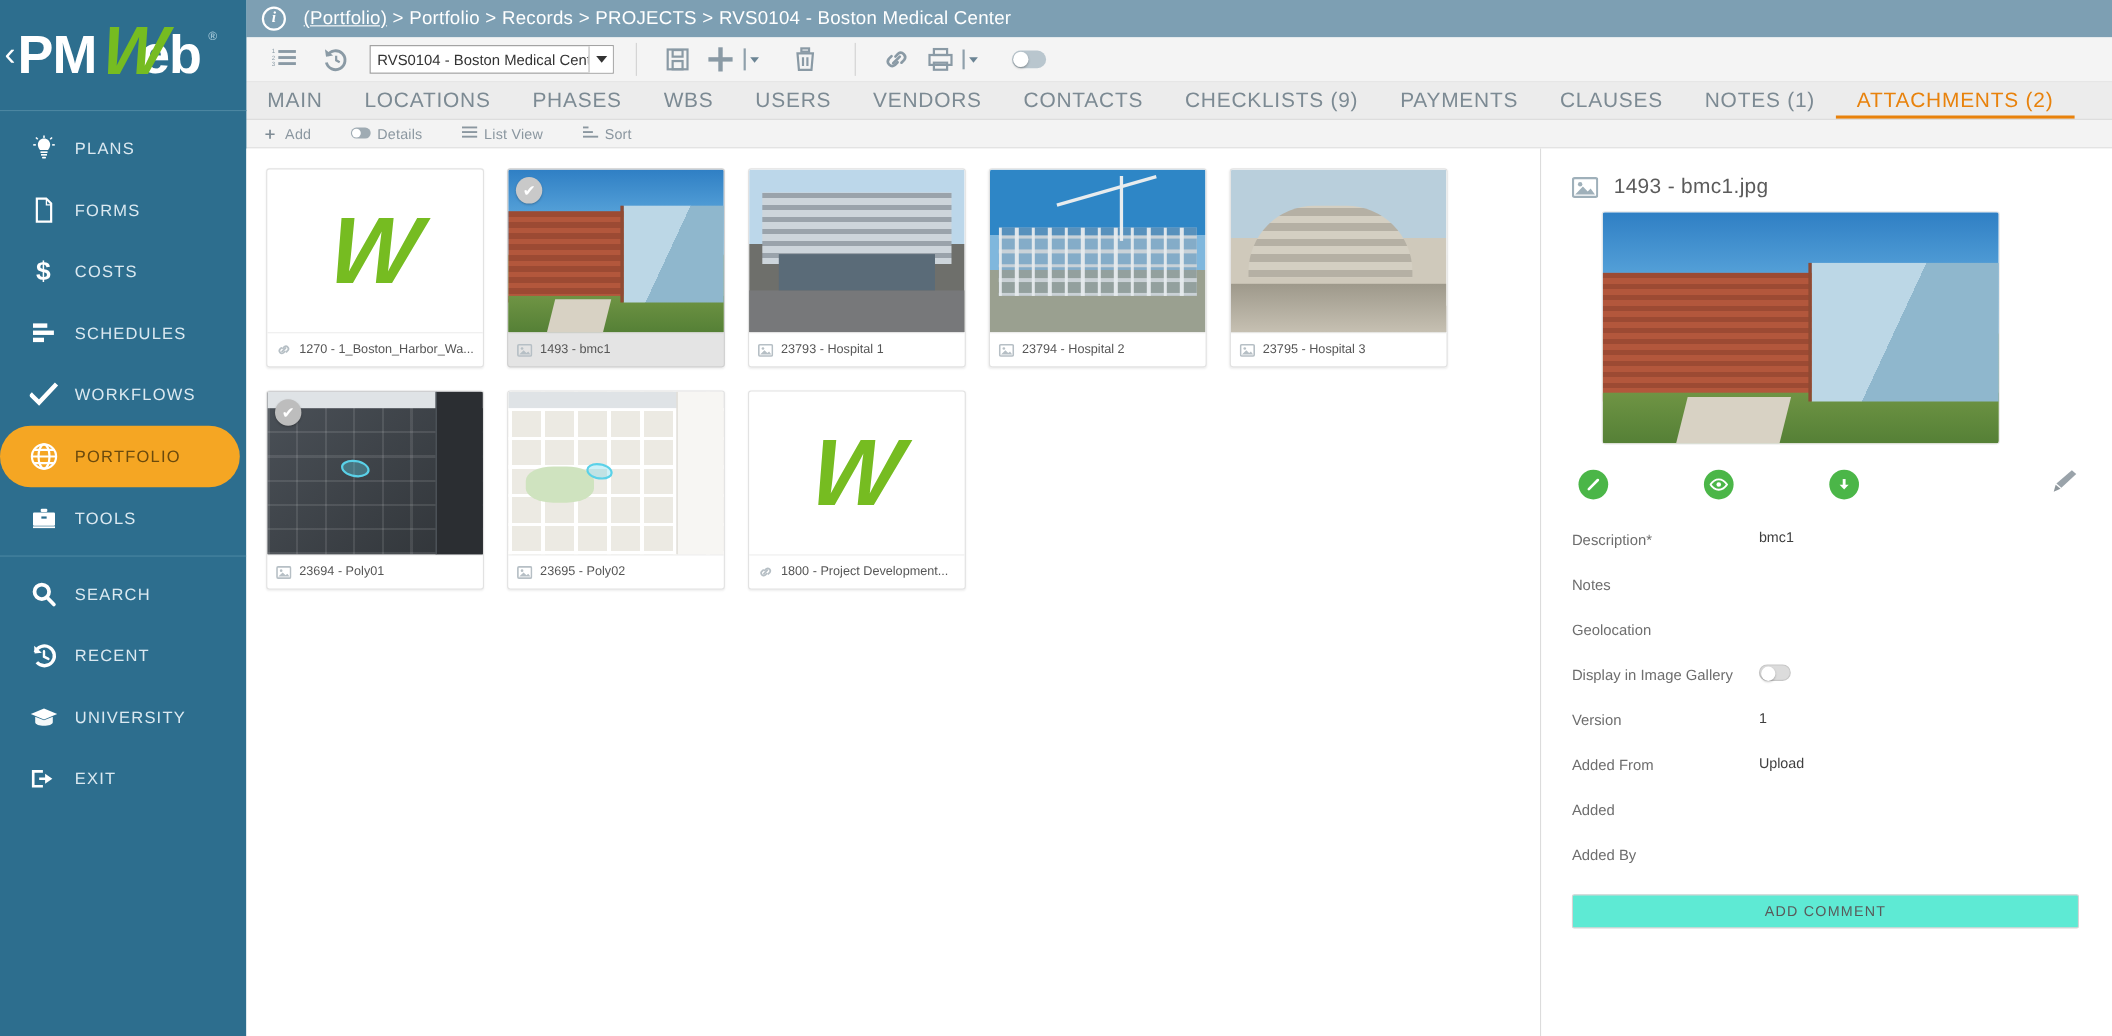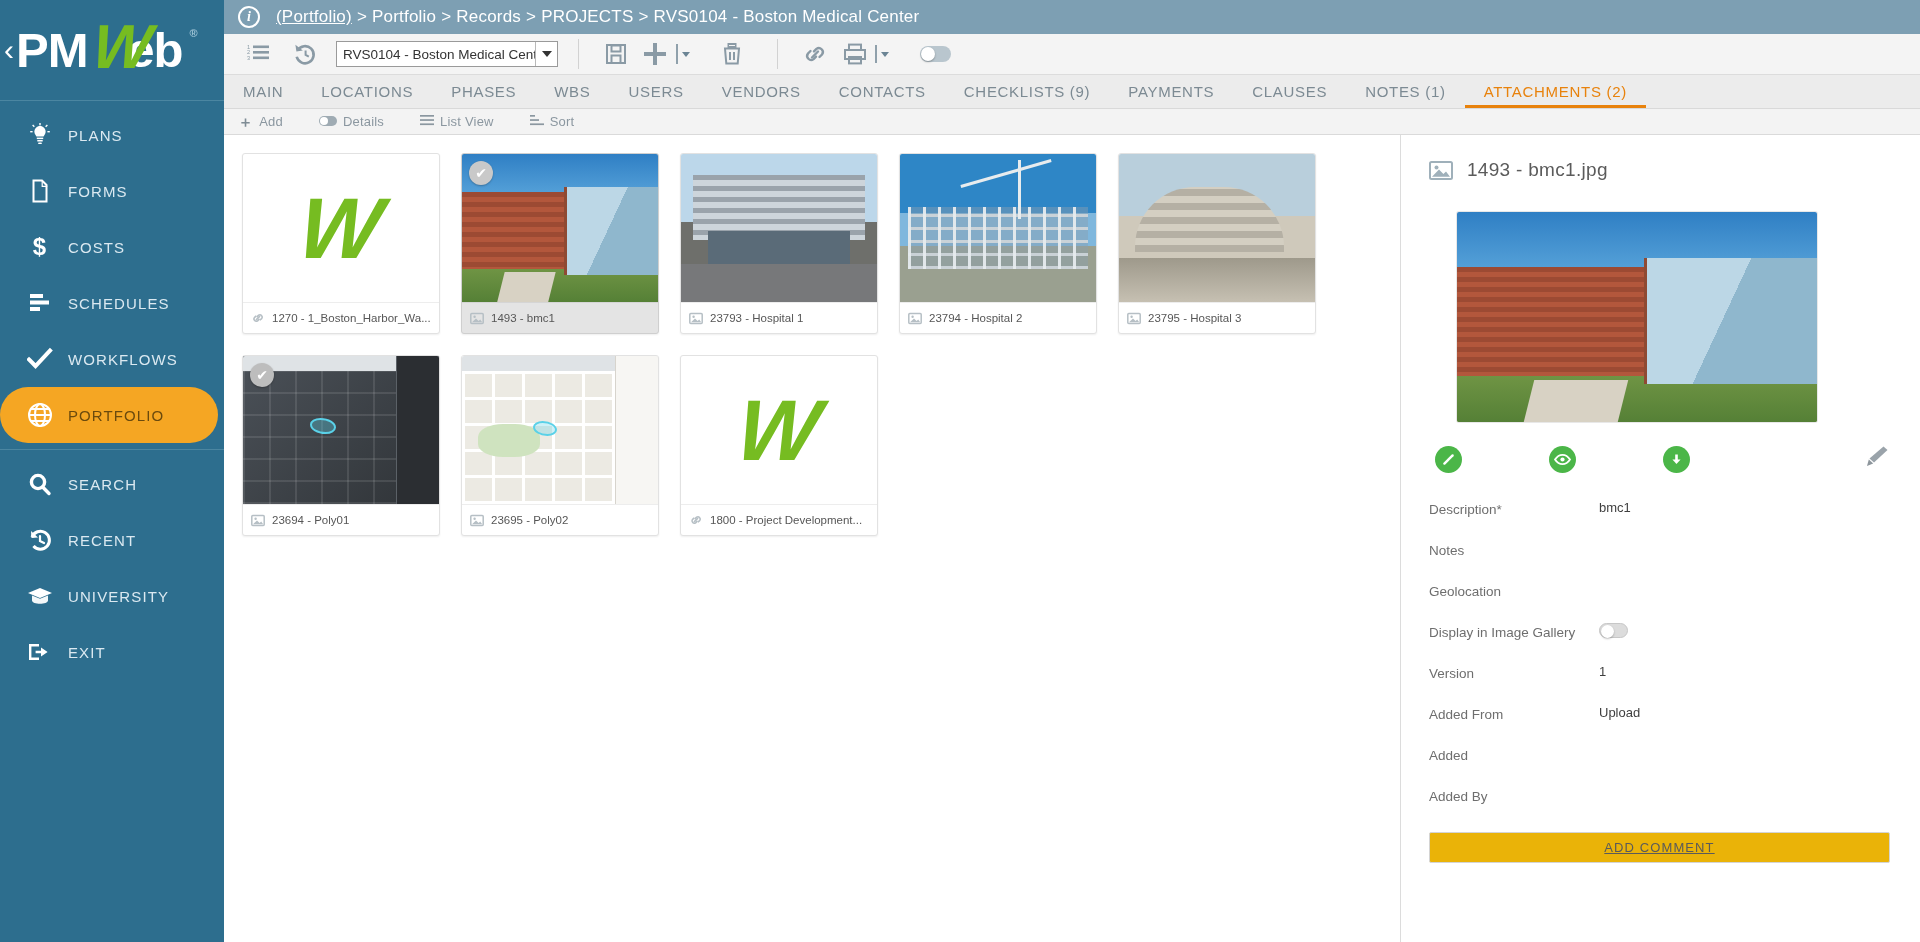--- a/index.html
+++ b/index.html
@@ -105,21 +105,21 @@
     content:"";position:absolute;left:1px;top:1px;width:14px;height:14px;border-radius:50%;background:#fff;
     box-shadow:0 1px 2px rgba(0,0,0,.3);
   }
 
   
   .tabs {
     height:34px;flex:0 0 34px;background:#ececec;border-bottom:1px solid #d9d9d9;
     display:flex; align-items:stretch; overflow:hidden;
   }
   .tab {
-    display:flex;align-items:center;padding:0 19px; font-size:15px; letter-spacing:.7px;
+    display:flex;align-items:center;padding:0 19px; font-size:19px; letter-spacing:.7px;
     color:#7c8a93; cursor:pointer; white-space:nowrap; position:relative;
   }
   .tab.active { color:#e8820c; }
   .tab.active:after {
     content:"";position:absolute;left:0;right:0;bottom:0;height:3px;background:#e8820c;
   }
 
   
   .subbar {
     height:26px;flex:0 0 26px;background:#f3f3f3;border-bottom:1px solid #dadada;
@@ -260,46 +260,45 @@
     background:rgba(90,209,232,.3);border-radius:40% 60% 40% 60%;
   }
   .a-poly2 .strip{position:absolute;right:0;top:0;width:22%;height:100%;background:#f7f6f3;border-left:1px solid #d7d4cd;}
   .a-poly2 .hdr{position:absolute;left:0;top:0;width:100%;height:10%;background:#dfe3e6;}
 
   
   .detail {
     width:520px; flex:0 0 520px; background:#fff; border-left:1px solid #dcdcdc;
     padding:24px 30px 0 28px; overflow:auto;
   }
-  .d-head { display:flex; align-items:center; gap:14px; margin-bottom:31px; }
+  .d-head { display:flex; align-items:center; gap:14px; margin-bottom:12px; }
   .d-title { font-size:19px; color:#5b5b5b; letter-spacing:.3px; }
   .d-preview {
     width:360px;height:210px;margin:0 auto 0 28px; border-radius:2px; overflow:hidden;
     box-shadow:0 0 0 1px #e8e8e8;
   }
   .d-actions {
     display:flex; align-items:center; margin:22px 0 26px 0; padding-left:6px;
   }
   .d-actions > div { flex:1; display:flex; align-items:center; }
   .circ-ico {
     width:27px;height:27px;border-radius:50%;background:#4bb648;
     display:flex;align-items:center;justify-content:center;color:#fff;font-size:15px;
     cursor:pointer;
   }
   .brush-ico { color:#9aa3aa; font-size:22px; cursor:pointer; }
 
   .field-row { display:flex; align-items:flex-start; min-height:27px; margin-bottom:14px; }
   .f-label { width:170px; flex:0 0 170px; font-size:13.5px; color:#6e6e6e; padding-top:2px; }
   .f-value { font-size:13px; color:#3f3f3f; }
   .add-comment {
-    margin-top:18px; height:31px; border:1px solid #d4d4d4; background:#eab308;
+    margin-top:18px; height:31px; border:1px solid #d4d4d4; background:#5eead4;
     display:flex;align-items:center;justify-content:center; font-size:13px;
     color:#5a5a5a; letter-spacing:1.1px; cursor:pointer; border-radius:2px;
     width:100%;
-    text-decoration:underline;
   }
   .ph-icon { color:#b6bfc5; display:inline-flex; }
 </style>
 </head>
 <body>
 
 <div class="app">
 
   <div class="sidebar">
     <div class="logo-row">
@@ -384,20 +383,33 @@
                 <ellipse cx="13" cy="13" rx="5" ry="11"></ellipse>
                 <line x1="2" y1="13" x2="24" y2="13"></line>
                 <line x1="4" y1="7" x2="22" y2="7"></line>
                 <line x1="4" y1="19" x2="22" y2="19"></line>
               </g>
             </svg>
         </span>
         <span class="lbl">PORTFOLIO</span>
       </div>
 
+      <div class="nav-item">
+        <span class="ico">
+          <svg width="24" height="22" viewBox="0 0 24 22">
+              <g fill="currentColor">
+                <rect x="2" y="6" width="20" height="12" rx="1"></rect>
+                <rect x="9" y="2.5" width="6" height="3" rx="1"></rect>
+                <rect x="2" y="18.5" width="20" height="1.6"></rect>
+              </g>
+              <rect x="9.6" y="9.5" width="4.8" height="2" fill="#2d6e8e"></rect>
+            </svg>
+        </span>
+        <span class="lbl">TOOLS</span>
+      </div>
     </div>
 
     <div class="sidebar-divider" style="margin-top:6px"></div>
 
     <div class="nav">
       <div class="nav-item">
         <span class="ico">
           <svg width="24" height="24" viewBox="0 0 24 24">
               <g fill="none" stroke="currentColor" stroke-width="3.4">
                 <circle cx="10" cy="10" r="6.6"></circle>

